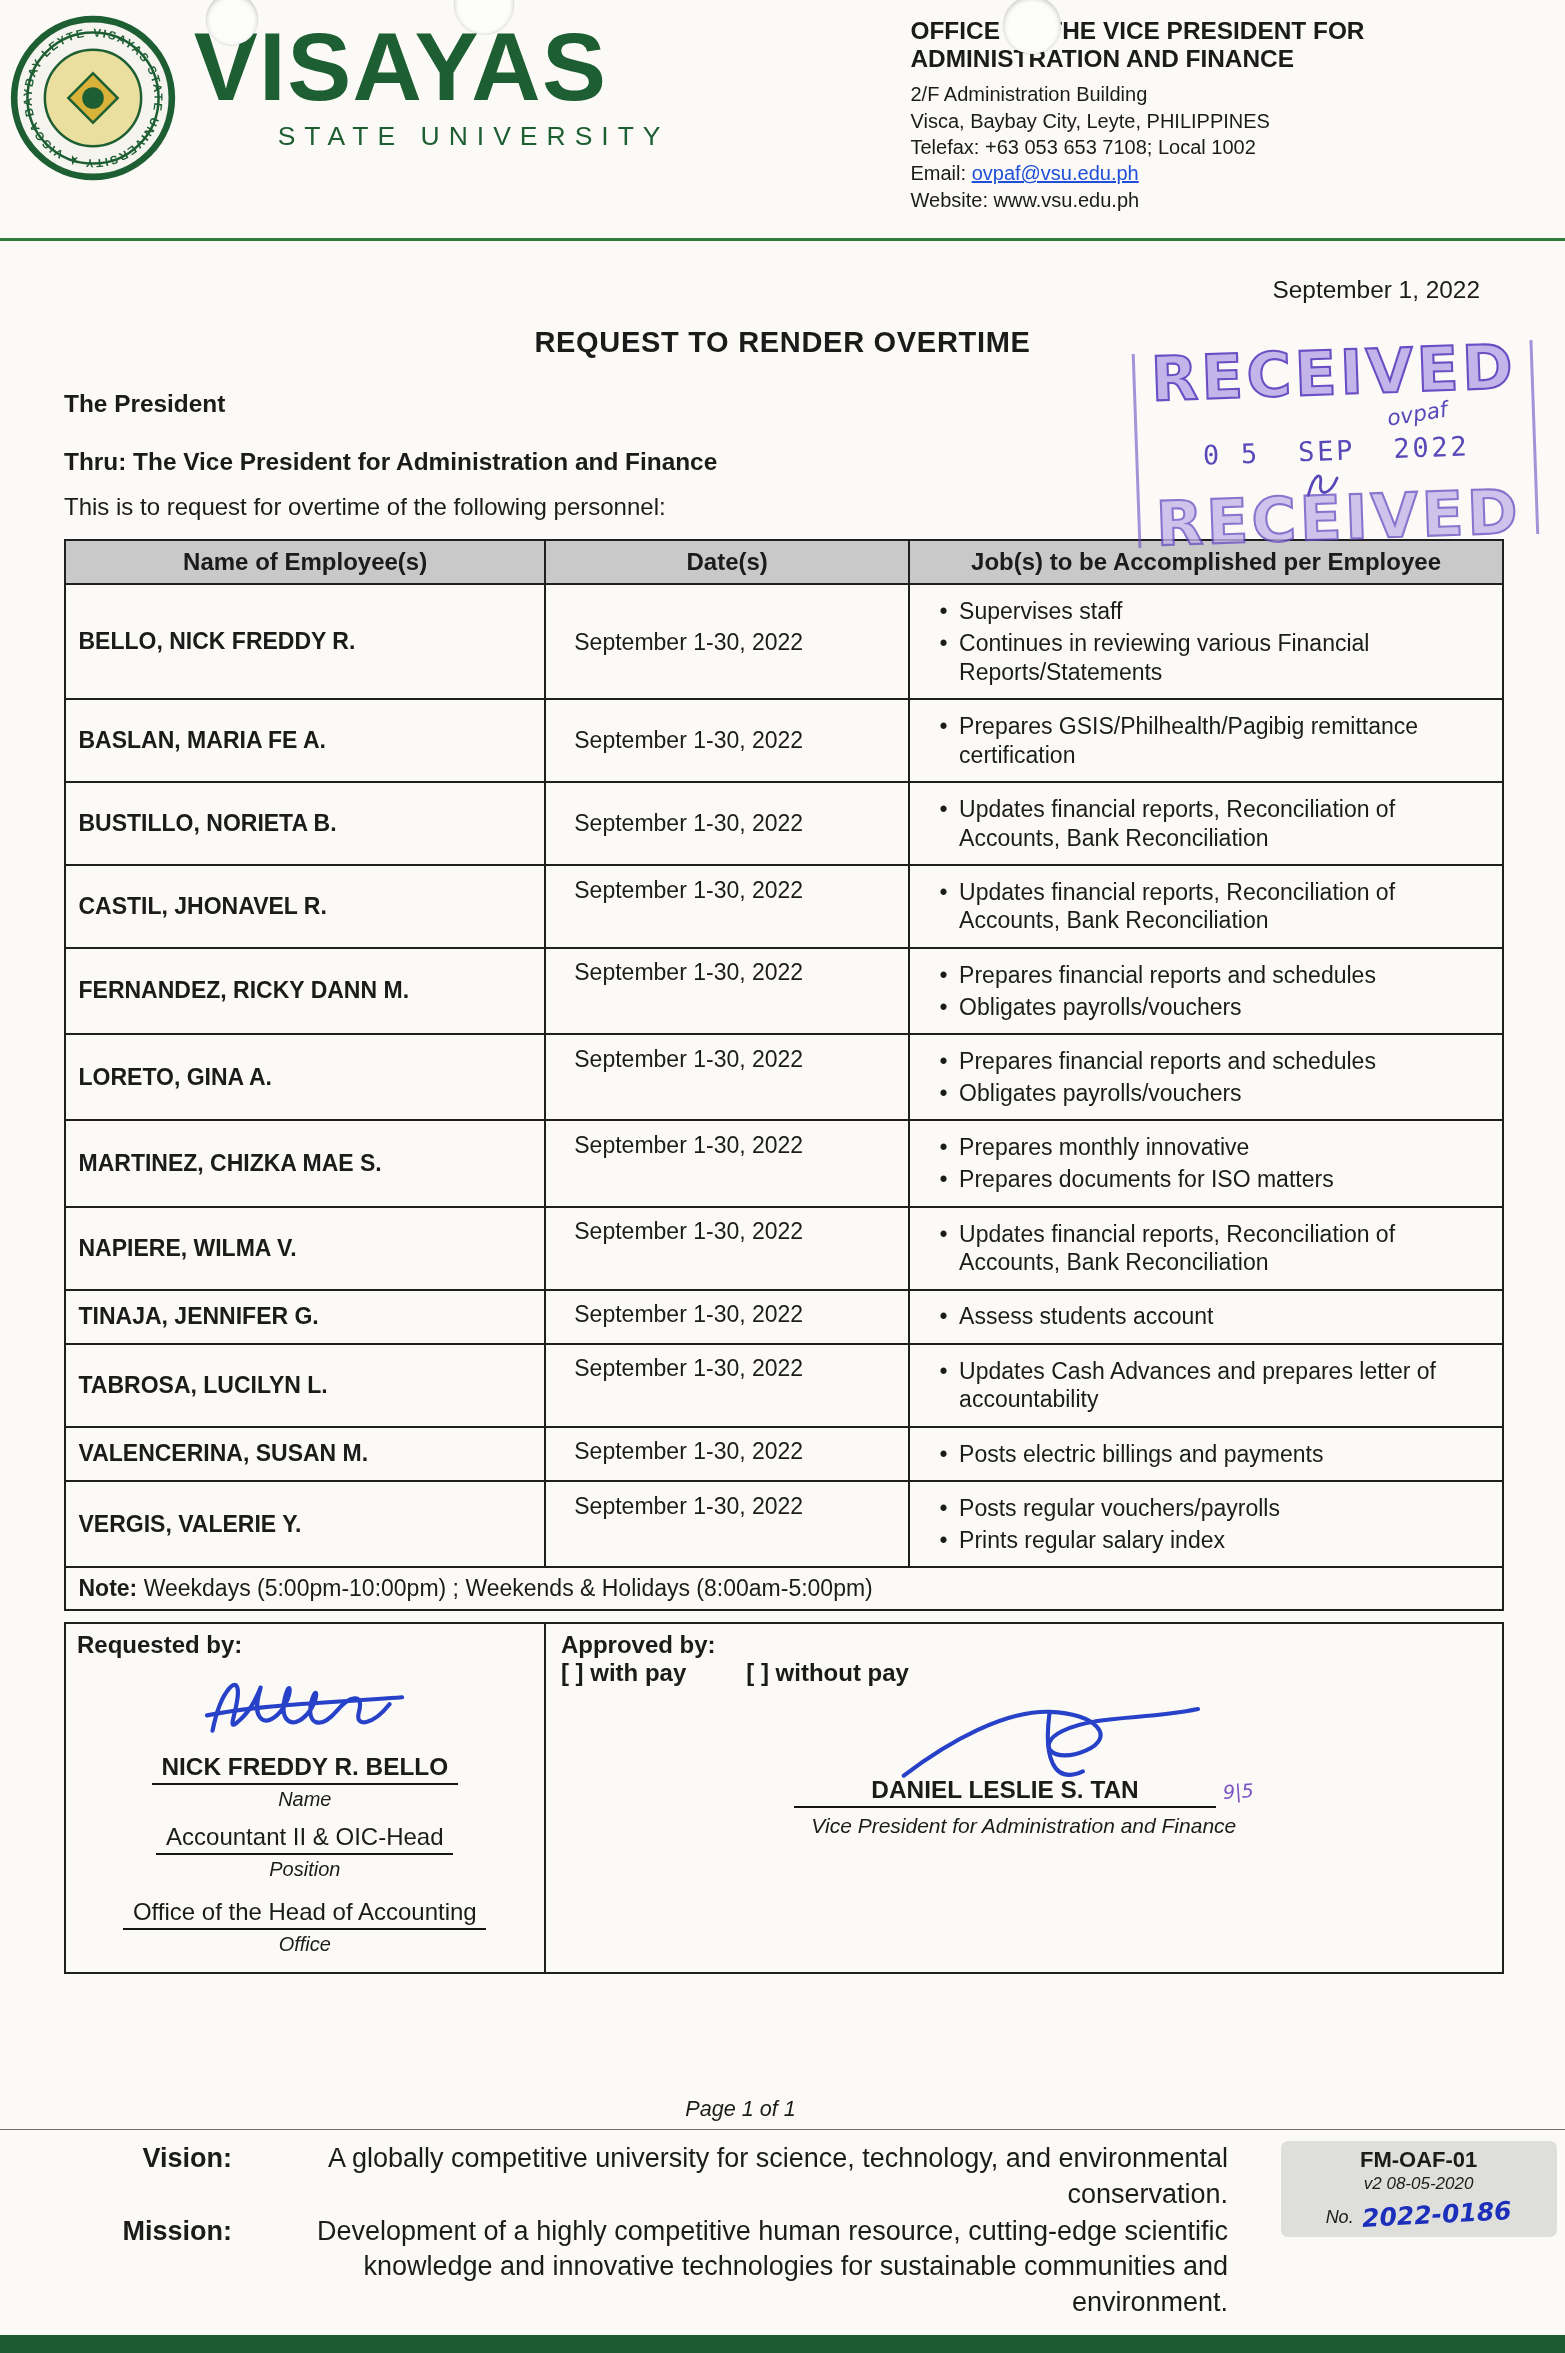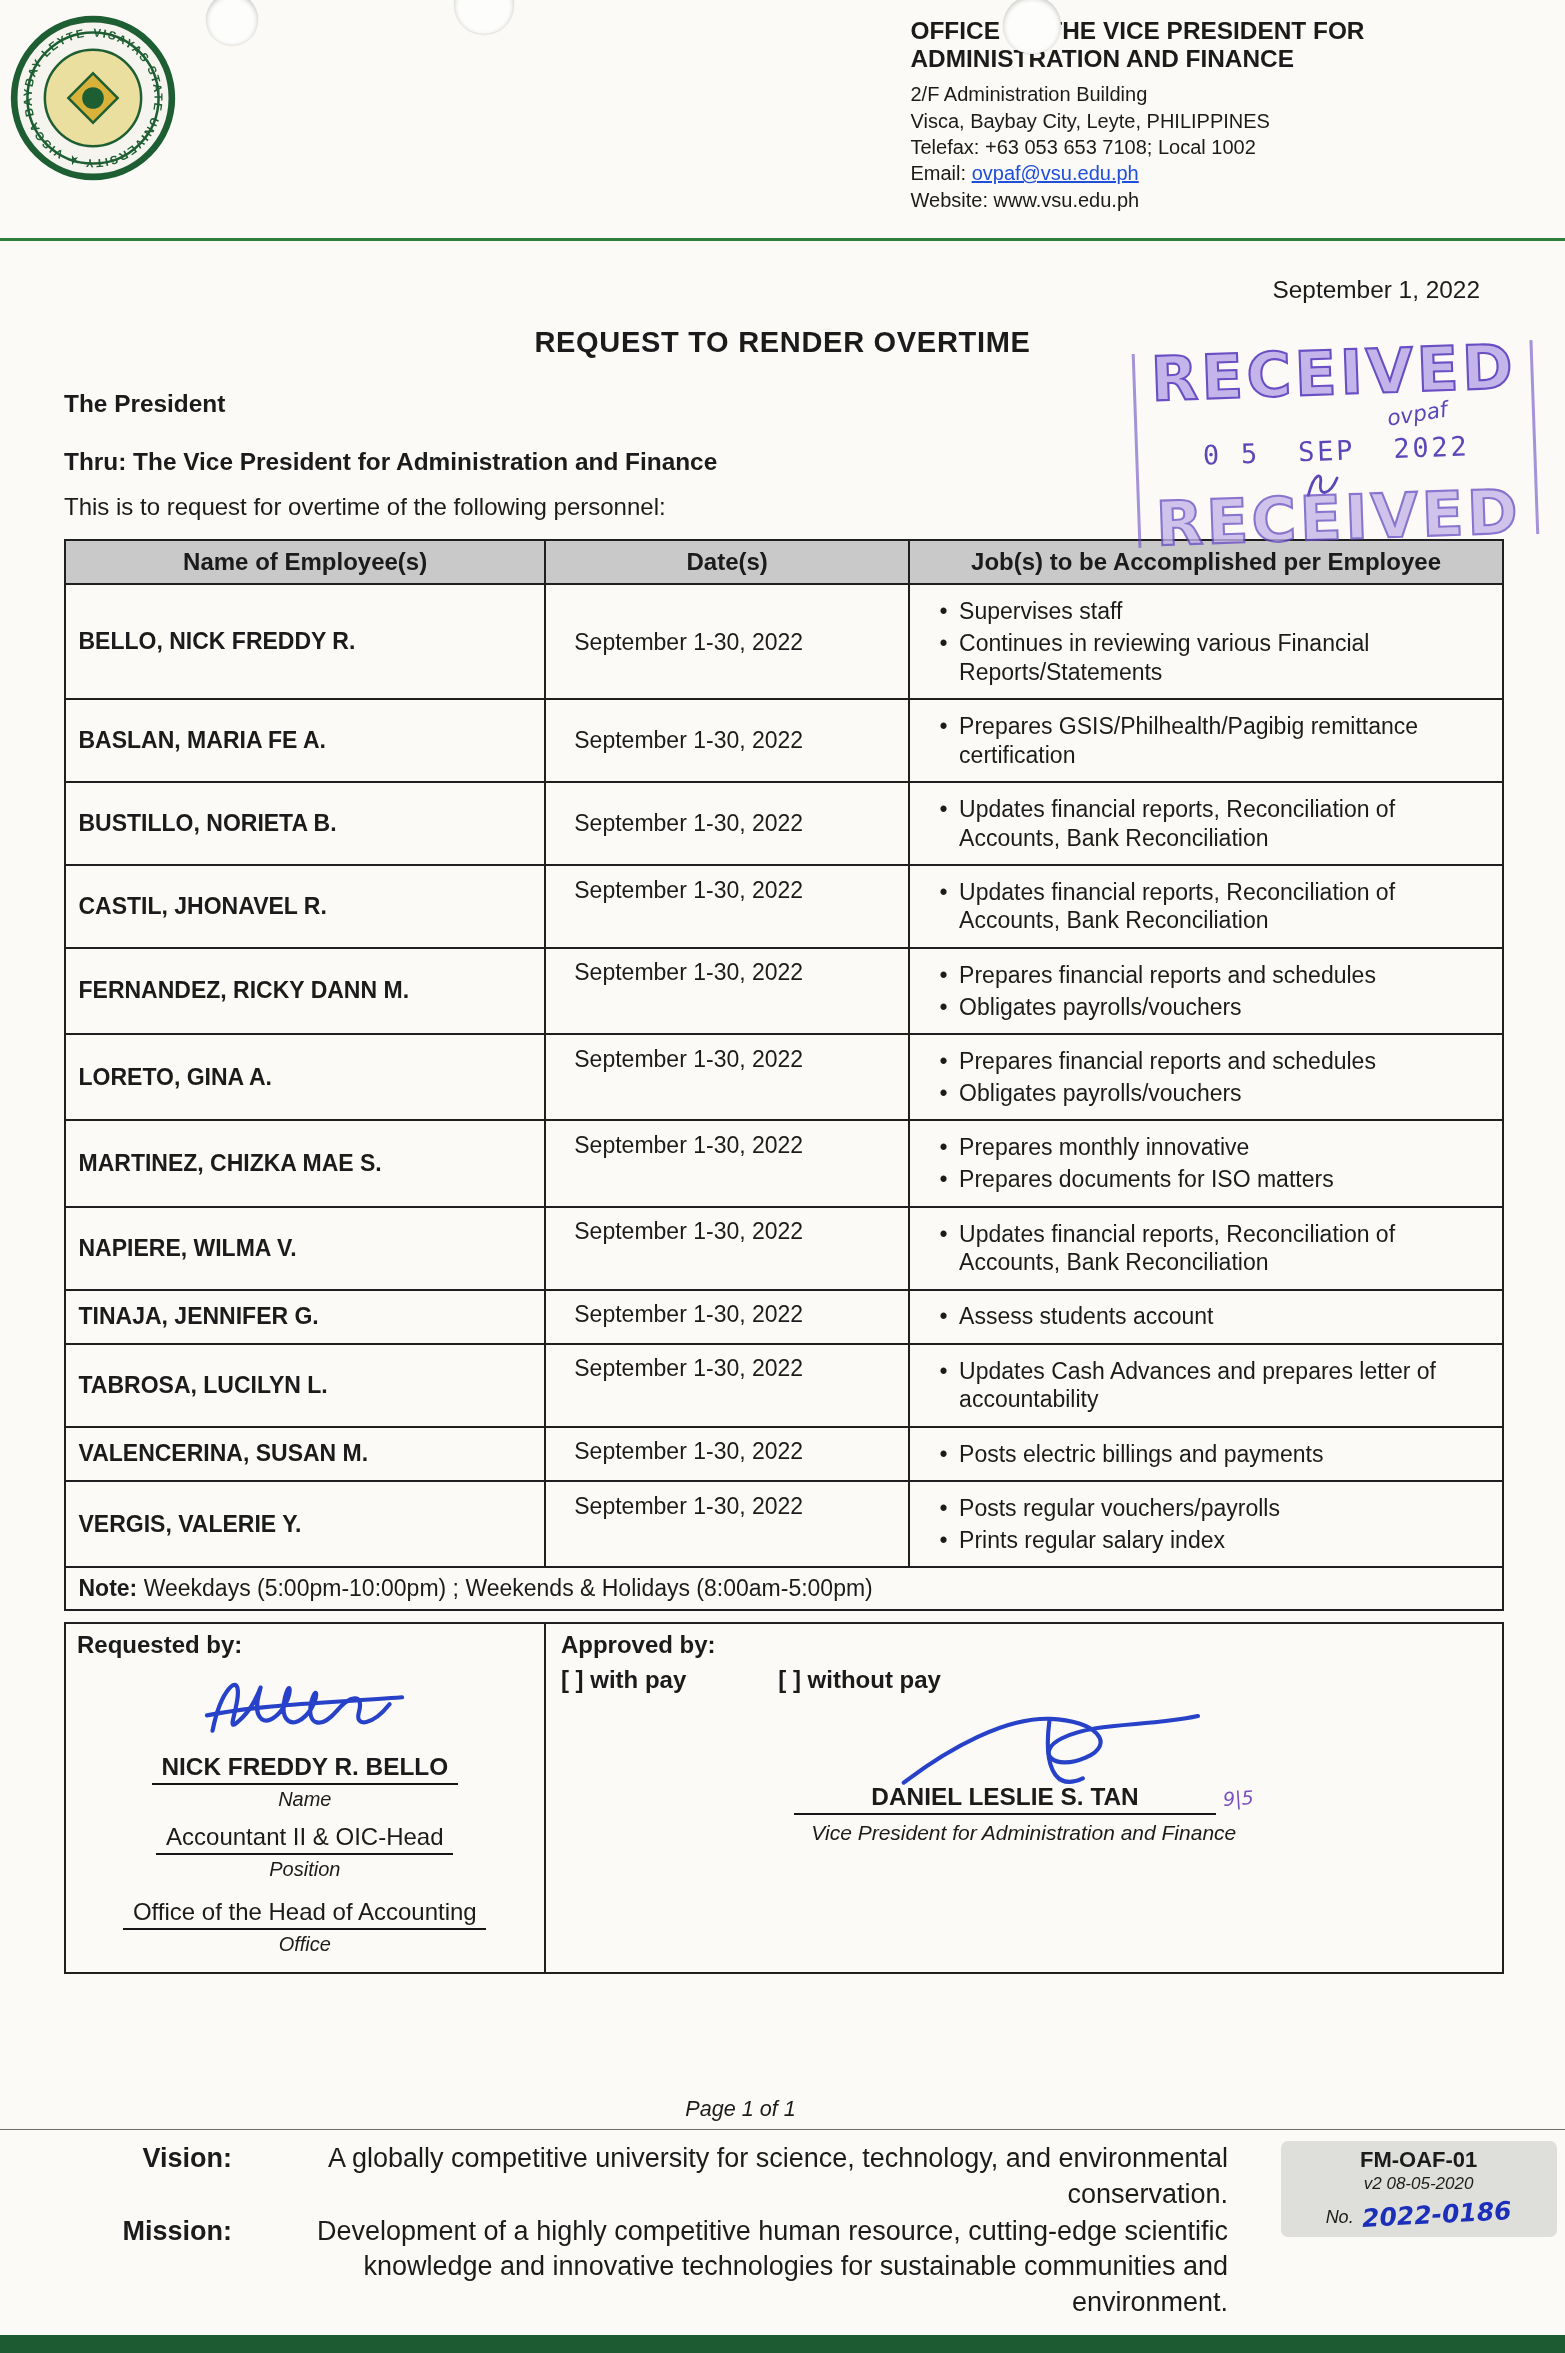--- a/index.html
+++ b/index.html
@@ -43,21 +43,21 @@
   .sig-block{display:flex;border:2.1px solid #1f1f1f;margin-top:11px;min-height:343px;box-sizing:border-box;}
   .sig-left{width:33.4%;border-right:2.1px solid #1f1f1f;padding:7px 11px 9.7px;box-sizing:border-box;text-align:center;}
   .sig-right{flex:1;padding:7px 15.3px;box-sizing:border-box;position:relative;}
   .sig-label{text-align:left;font-weight:bold;font-size:24px;}
   .u{display:inline-block;border-bottom:2.1px solid #161616;padding:0 9.7px 2.1px;}
   .req-scribble{height:92px;margin-top:1.4px;}
   .req-name{font-weight:bold;font-size:24.4px;margin-top:0;}
   .cap{font-style:italic;font-size:20px;margin:2.8px 0 7px;}
   .req-pos{font-size:24px;margin-top:5.6px;}
   .req-off{font-size:24px;margin-top:9.7px;}
-  .pay-row{display:flex;gap:92px;font-weight:bold;font-size:24px;margin-top:7px;}
+  .pay-row{display:flex;gap:60px;font-weight:bold;font-size:24px;margin-top:0;}
   .approved-zone{margin-top:89px;text-align:center;position:relative;}
   .appr-scribble{position:absolute;top:-85px;left:50%;transform:translateX(-42%);}
   .appr-name{font-weight:bold;font-size:24.4px;padding:0 77px 2.1px;}
   .hand-mark{color:#7a4fc0;font-size:19px;font-style:italic;margin-left:7px;
              display:inline-block;transform:rotate(-4deg);font-family:"DejaVu Sans",sans-serif;}
   .appr-cap{font-style:italic;font-size:21px;margin-top:5.6px;}
 
   
   .stamp{position:absolute;top:343px;right:39px;width:380px;transform:rotate(-2deg);z-index:6;}
   .stamp::before,.stamp::after{content:"";position:absolute;top:4.2px;bottom:7px;width:0;
@@ -105,20 +105,24 @@
             <path id="sealarc" d="M100,26 a74,74 0 1,1 -0.01,0"></path>
           </defs>
         <text font-size="14" font-weight="bold" fill="#1e5e33" letter-spacing="2">
           <textPath href="#sealarc">VISAYAS STATE UNIVERSITY ★ VISCA BAYBAY LEYTE ★</textPath>
         </text>
         <circle cx="100" cy="100" r="58" fill="#eadf9e" stroke="#1e5e33" stroke-width="3"></circle>
         <rect x="79" y="79" width="42" height="42" fill="#d9b23a" stroke="#1e5e33" stroke-width="3" transform="rotate(45 100 100)"></rect>
         <circle cx="100" cy="100" r="13" fill="#1e5e33"></circle>
       </svg>
     </div>
+    <div class="wordmark">
+      <div class="wordmark-main">VISAYAS</div>
+      <div class="wordmark-sub">STATE UNIVERSITY</div>
+    </div>
     <div class="office-block">
       <div class="office-name">OFFICE OF THE VICE PRESIDENT FOR ADMINISTRATION AND FINANCE</div>
       <div class="office-line">2/F Administration Building</div>
       <div class="office-line">Visca, Baybay City, Leyte, PHILIPPINES</div>
       <div class="office-line">Telefax: +63 053 653 7108; Local 1002</div>
       <div class="office-line">
         <span>Email:</span>
         <a class="email-link">ovpaf@vsu.edu.ph</a>
       </div>
       <div class="office-line">Website: www.vsu.edu.ph</div>

